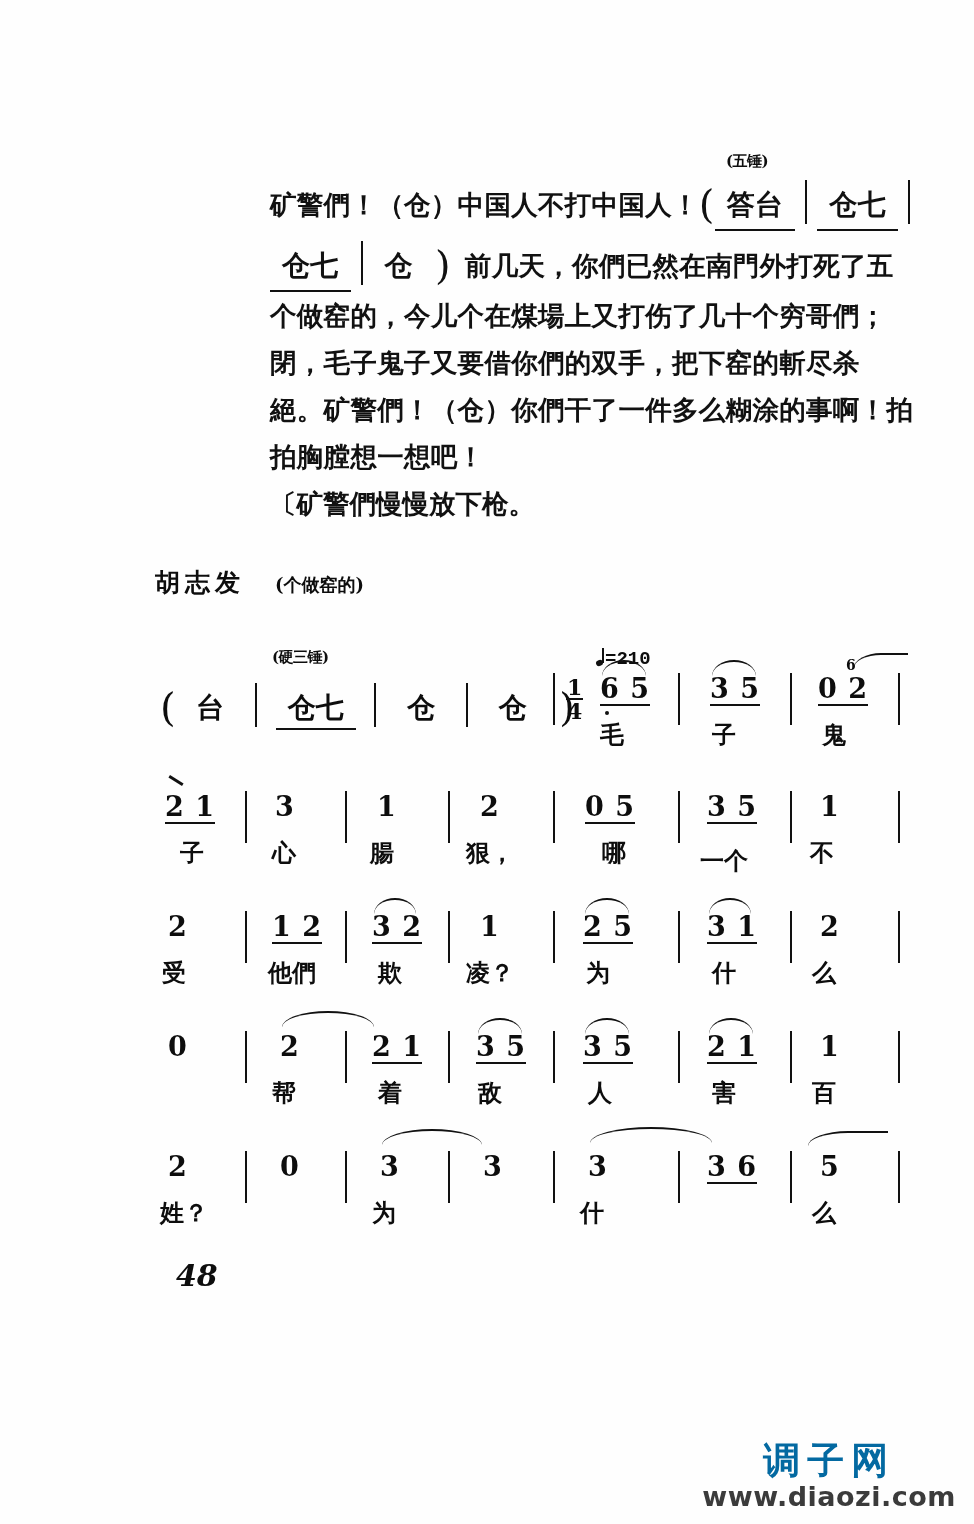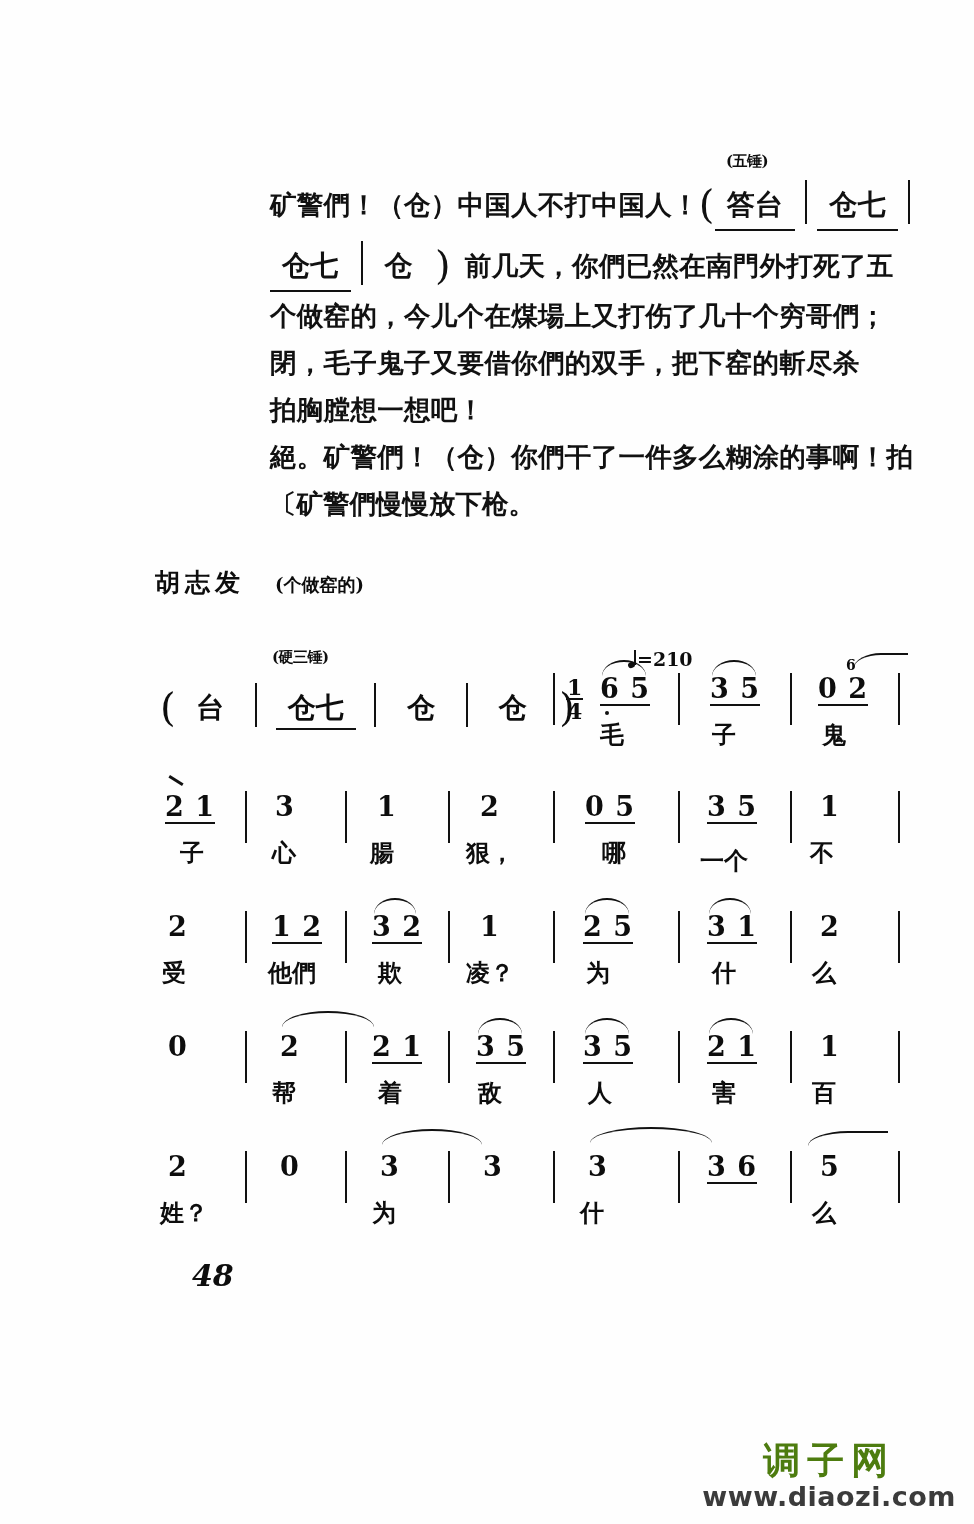--- a/index.html
+++ b/index.html
@@ -228,35 +228,34 @@
 
   
   .page-num {
     position: absolute;
     left: 176px;
     top: 1258px;
     font-size: 30px;
     font-weight: 700;
     font-style: italic;
     font-family: "DejaVu Serif", "Liberation Serif", serif;
-    margin-left: 16px;
   }
 
   
   .watermark {
     position: absolute;
     right: 18px;
     bottom: 12px;
     text-align: center;
     user-select: none;
   }
   .wm-cn {
     font-size: 37px;
     font-weight: 700;
-    color: #4d7c0f;
+    color: #0369a1;
     letter-spacing: 7px;
     font-family: "DejaVu Sans", "Liberation Sans", sans-serif;
     line-height: 1.15;
   }
   .wm-url {
     font-size: 27px;
     font-weight: 700;
     color: #3b3b3b;
     letter-spacing: 0.5px;
     font-family: "DejaVu Sans", "Liberation Sans", sans-serif;
@@ -286,22 +285,22 @@
       <span class="perc-inline">
           <span class="perc-cell u1">仓七</span>
           <span class="perc-bar"></span>
           <span class="perc-cell">仓</span>
           <span class="paren-big" style="margin-left:10px;">)</span>
         </span><span style="margin-left:14px;">前几天，你們已然在南門外打死了五</span>
     </div>
 
     <div class="dlg-line">个做窑的，今儿个在煤場上又打伤了几十个穷哥們；</div>
     <div class="dlg-line">閉，毛子鬼子又要借你們的双手，把下窑的斬尽杀</div>
+    <div class="dlg-line">絕。矿警們！（仓）你們干了一件多么糊涂的事啊！拍</div>
     <div class="dlg-line">拍胸膛想一想吧！</div>
-    <div class="dlg-line">絕。矿警們！（仓）你們干了一件多么糊涂的事啊！拍</div>
     <div class="stage-dir">〔矿警們慢慢放下枪。</div>
   </div>
 
   <div class="speaker-row">
     <span class="speaker-name">胡志发</span>
     <span class="speaker-mode">(个做窑的)</span>
   </div>
 
   <div class="score">
 
@@ -321,21 +320,21 @@
         <span class="paren-big" style="margin-left:12px;">)</span>
       </div>
 
       <div class="barline" style="left:553px; top:28px;"></div>
 
       <div class="timesig" style="left:566px; top:31px;">
         <div class="num">1</div>
         <div>4</div>
       </div>
 
-      <div class="tempo" style="left:628px; top:3px;">
+      <div class="tempo" style="left:596px; top:3px;font-family:Liberation Mono, monospace;">
         <span class="qnote"></span><span>=</span><span>210</span>
       </div>
 
       <div class="ngroup" style="left:600px; top:30px;">
         <div class="slur" style="left:2px; top:-15px; width:44px;"></div>
         <span class="notes beam1">6 5</span>
         <span class="dot-below" style="left:5px; top:36px;"></span>
       </div>
       <div class="lyric" style="left:600px; top:74px;">毛</div>
 

